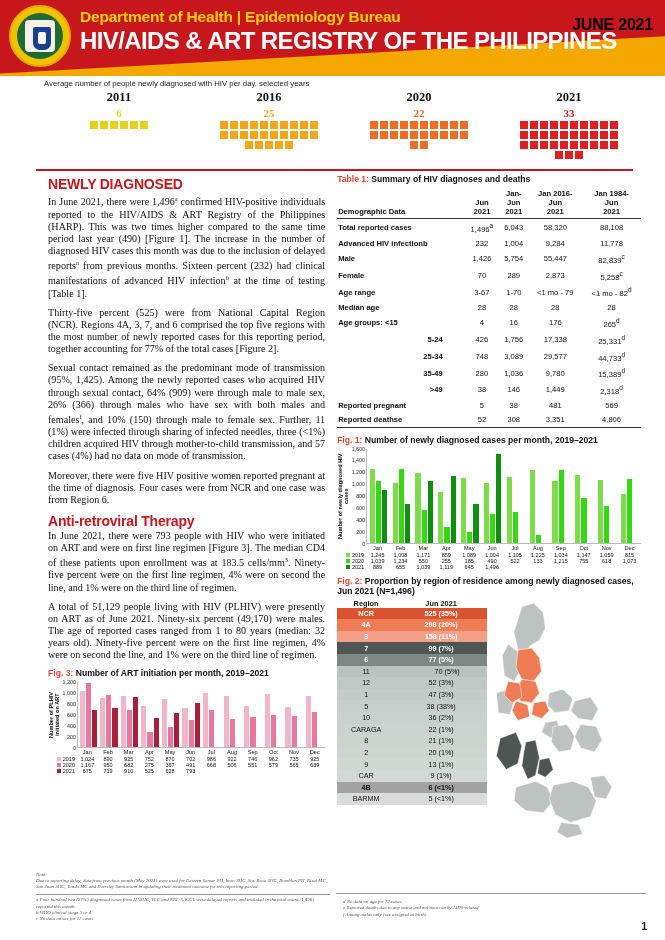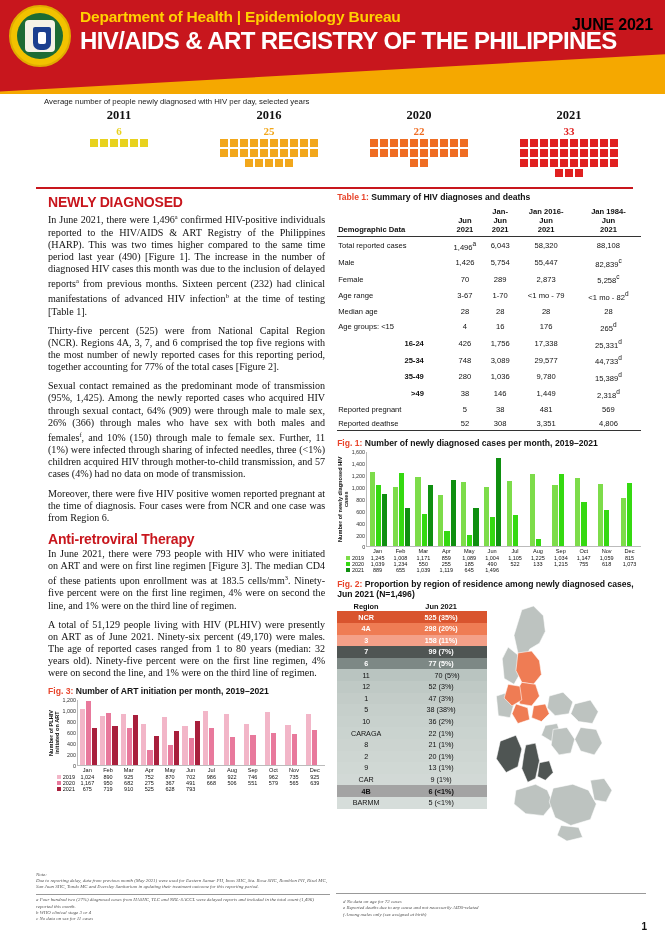--- a/index.html
+++ b/index.html
@@ -7,21 +7,21 @@
     width: 665px; height: 940px;
     font-family: "Liberation Sans", sans-serif;
     background: #ffffff;
     position: relative;
     overflow: hidden;
   }
 
   
   .header {
     position: relative;
-    height: 94px;
+    height: 76px;
     background: #c8161d;
     overflow: hidden;
   }
   .header .swoosh1 {
     position: absolute; left: -40px; bottom: -48px;
     width: 780px; height: 70px;
     background: #f5a800;
     transform: rotate(-3.2deg);
   }
   .header .swoosh2 {
@@ -109,21 +109,21 @@
   }
   .fig-title .lbl { color: #e8452c; }
   table.t1 { width: 100%; border-collapse: collapse; }
   table.t1 th, table.t1 td {
     font-size: 7.6px; padding: 2.6px 1px; text-align: center; color: #111;
   }
   table.t1 th.lead, table.t1 td.lead { text-align: left; font-weight: bold; }
   table.t1 thead th { font-weight: bold; vertical-align: bottom; }
   table.t1 thead tr { border-bottom: 1.6px solid #333; }
   table.t1 tbody tr:last-child { border-bottom: 1.6px solid #333; }
-  table.t1 td.lead { font-weight: normal; }
+  table.t1 td.lead { font-weight: bold; }
   table.t1 td.indent { text-align: right; padding-right: 22px; font-weight: bold; }
 
   
   .chart-box { margin-top: 4px; }
   .chart-area { display: flex; }
   .y-axis-title {
     writing-mode: vertical-rl; transform: rotate(180deg);
     font-size: 5.6px; font-weight: bold; text-align: center;
     color: #111; width: 9px;
   }
@@ -510,20 +510,27 @@
         </thead>
       <tbody id="t1-body">
           <tr>
             <td class="lead">Total reported cases</td>
             <td>1,496<sup>a</sup></td>
             <td>6,043</td>
             <td>58,320</td>
             <td>88,108</td>
           </tr>
           <tr>
+            <td class="lead">Advanced HIV infectionb</td>
+            <td>232</td>
+            <td>1,004</td>
+            <td>9,284</td>
+            <td>11,778</td>
+          </tr>
+          <tr>
             <td class="lead">Male</td>
             <td>1,426</td>
             <td>5,754</td>
             <td>55,447</td>
             <td>82,839<sup>c</sup></td>
           </tr>
           <tr>
             <td class="lead">Female</td>
             <td>70</td>
             <td>289</td>
@@ -545,21 +552,21 @@
             <td>28</td>
           </tr>
           <tr>
             <td class="lead">Age groups:   &lt;15</td>
             <td>4</td>
             <td>16</td>
             <td>176</td>
             <td>265<sup>d</sup></td>
           </tr>
           <tr>
-            <td class="indent">16-24</td>
+            <td class="indent">5-24</td>
             <td>426</td>
             <td>1,756</td>
             <td>17,338</td>
             <td>25,331<sup>d</sup></td>
           </tr>
           <tr>
             <td class="indent">25-34</td>
             <td>748</td>
             <td>3,089</td>
             <td>29,577</td>

